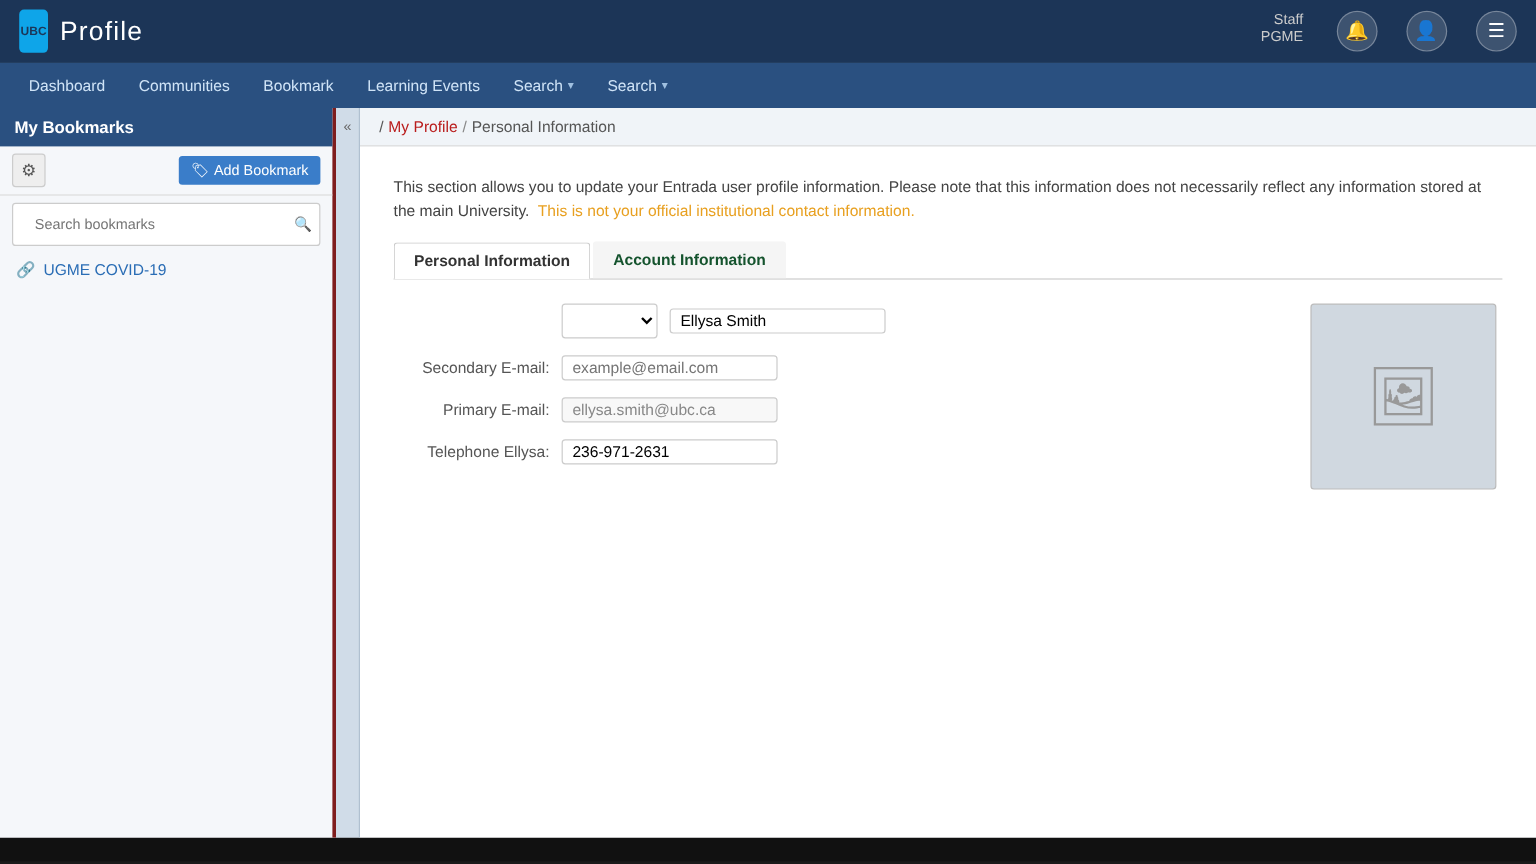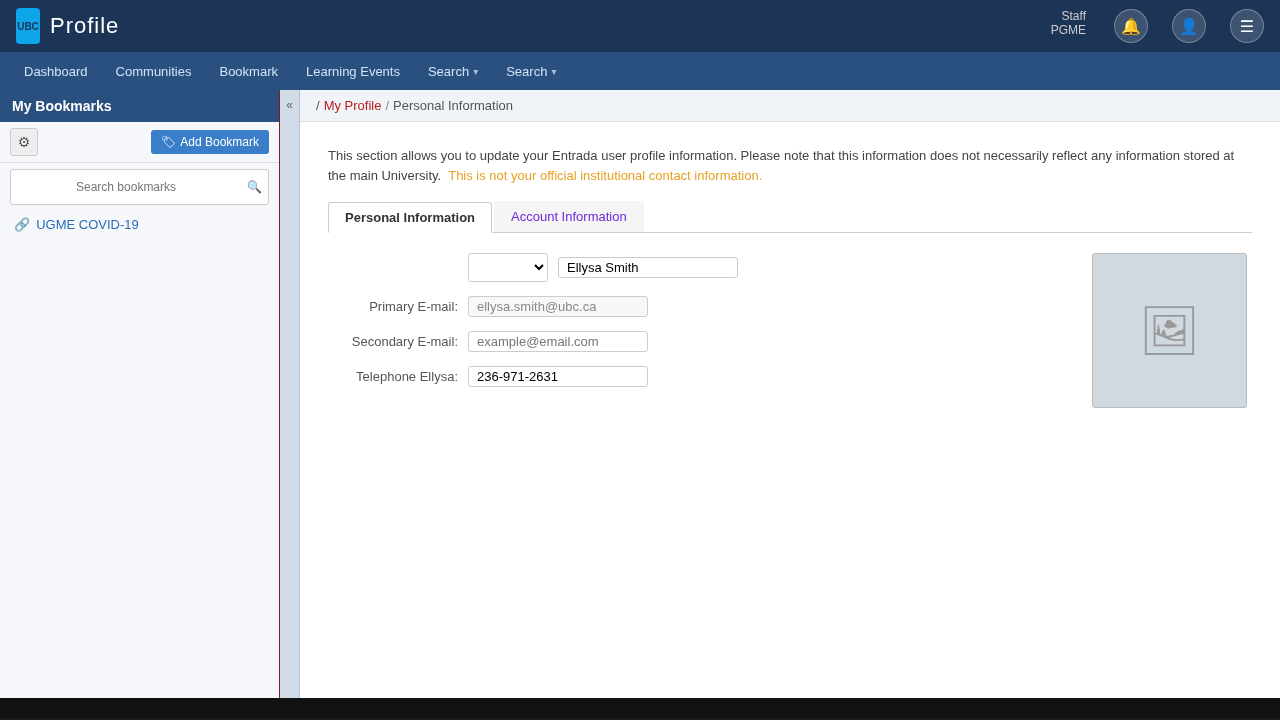--- a/index.html
+++ b/index.html
@@ -111,21 +111,21 @@
     }
     .collapse-icon {
       color: #666;
       font-size: 12px;
     }
 
     
     .sidebar {
       width: 280px;
       background: #f5f7fa;
-      border-right: 1px solid #7f1d1d;
+      border-right: 3px solid #7f1d1d;
       display: flex;
       flex-direction: column;
     }
     .sidebar-header {
       background: #2a5080;
       color: #fff;
       padding: 8px 12px;
       font-size: 14px;
       font-weight: bold;
     }
@@ -170,21 +170,20 @@
       background: #fff;
       overflow: hidden;
     }
     .search-bookmarks input {
       border: none;
       outline: none;
       padding: 4px 8px;
       flex: 1;
       font-size: 12px;
       color: #999;
-      text-align: center;
     }
     .search-bm-icon {
       padding: 4px 6px;
       color: #888;
       font-size: 12px;
     }
     .bookmark-link {
       padding: 6px 14px;
       color: #2a6db5;
       font-size: 13px;
@@ -246,23 +245,24 @@
       border-bottom: 1px solid #ccc;
       margin-bottom: 20px;
     }
     .tab {
       padding: 7px 16px;
       font-size: 13px;
       cursor: pointer;
       border: 1px solid transparent;
       border-bottom: none;
       border-radius: 3px 3px 0 0;
-      color: #6d28d9;
+      color: #14532d;
       background: #f5f5f5;
       margin-right: 2px;
+      font-weight: bold;
     }
     .tab.active {
       background: #fff;
       border-color: #ccc;
       color: #333;
       font-weight: bold;
       border-bottom: 1px solid #fff;
       position: relative;
       top: 1px;
     }
@@ -423,27 +423,27 @@
               <option value="Dr.">Dr.</option>
               <option value="Mr.">Mr.</option>
               <option value="Ms.">Ms.</option>
               <option value="Mrs.">Mrs.</option>
               <option value="Prof.">Prof.</option>
             </select>
             <input type="text" class="form-input" value="Ellysa Smith" style="">
           </div>
 
           <div class="form-row">
+            <div class="form-label">Secondary E-mail:</div>
+            <input type="email" class="form-input" placeholder="example@email.com" style="">
+          </div>
+
+          <div class="form-row">
             <div class="form-label">Primary E-mail:</div>
             <input type="email" class="form-input filled" value="ellysa.smith@ubc.ca" style="">
-          </div>
-
-          <div class="form-row">
-            <div class="form-label">Secondary E-mail:</div>
-            <input type="email" class="form-input" placeholder="example@email.com" style="">
           </div>
 
           <div class="form-row">
             <div class="form-label">Telephone Ellysa:</div>
             <input type="text" class="form-input" value="236-971-2631" style="">
           </div>
 
 
         </div>
 

